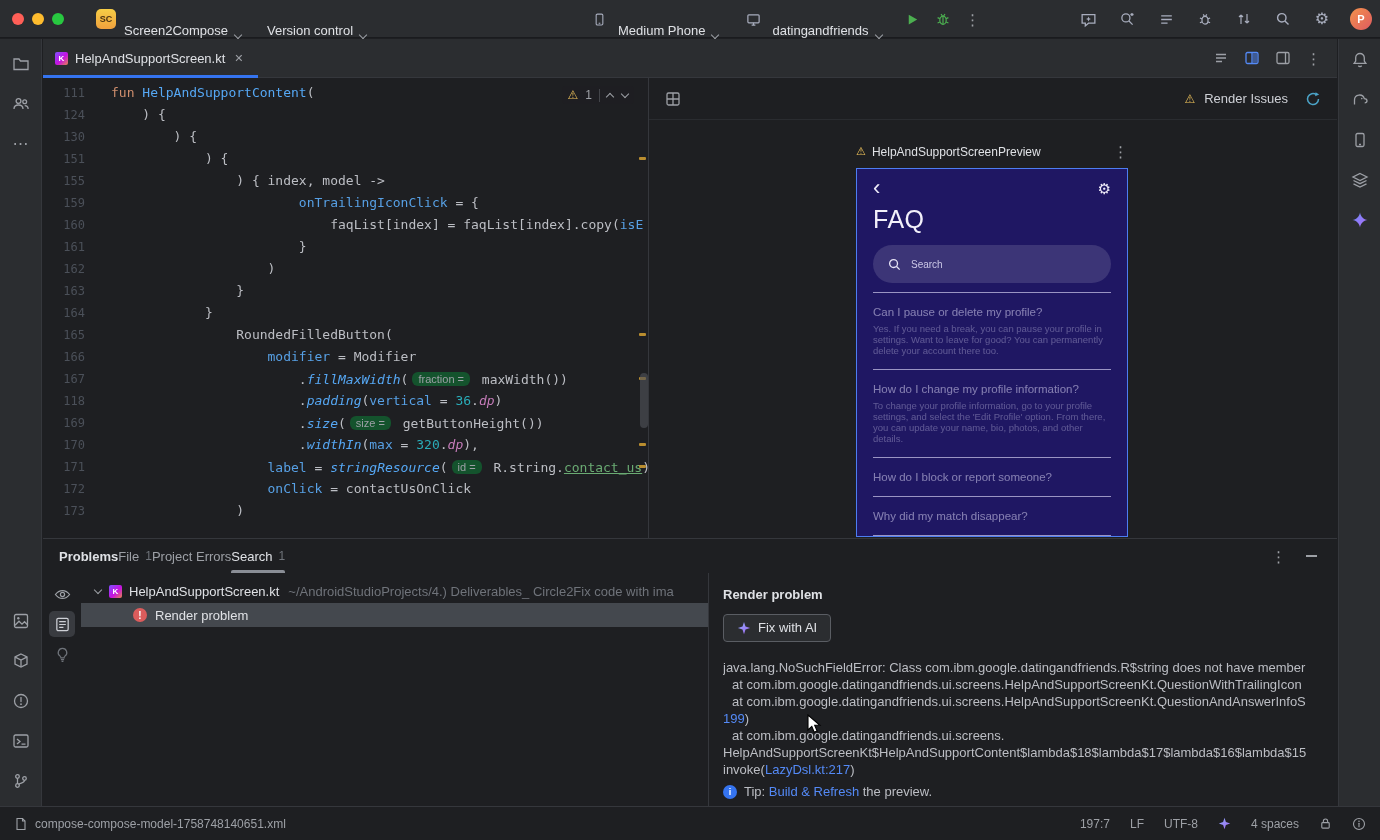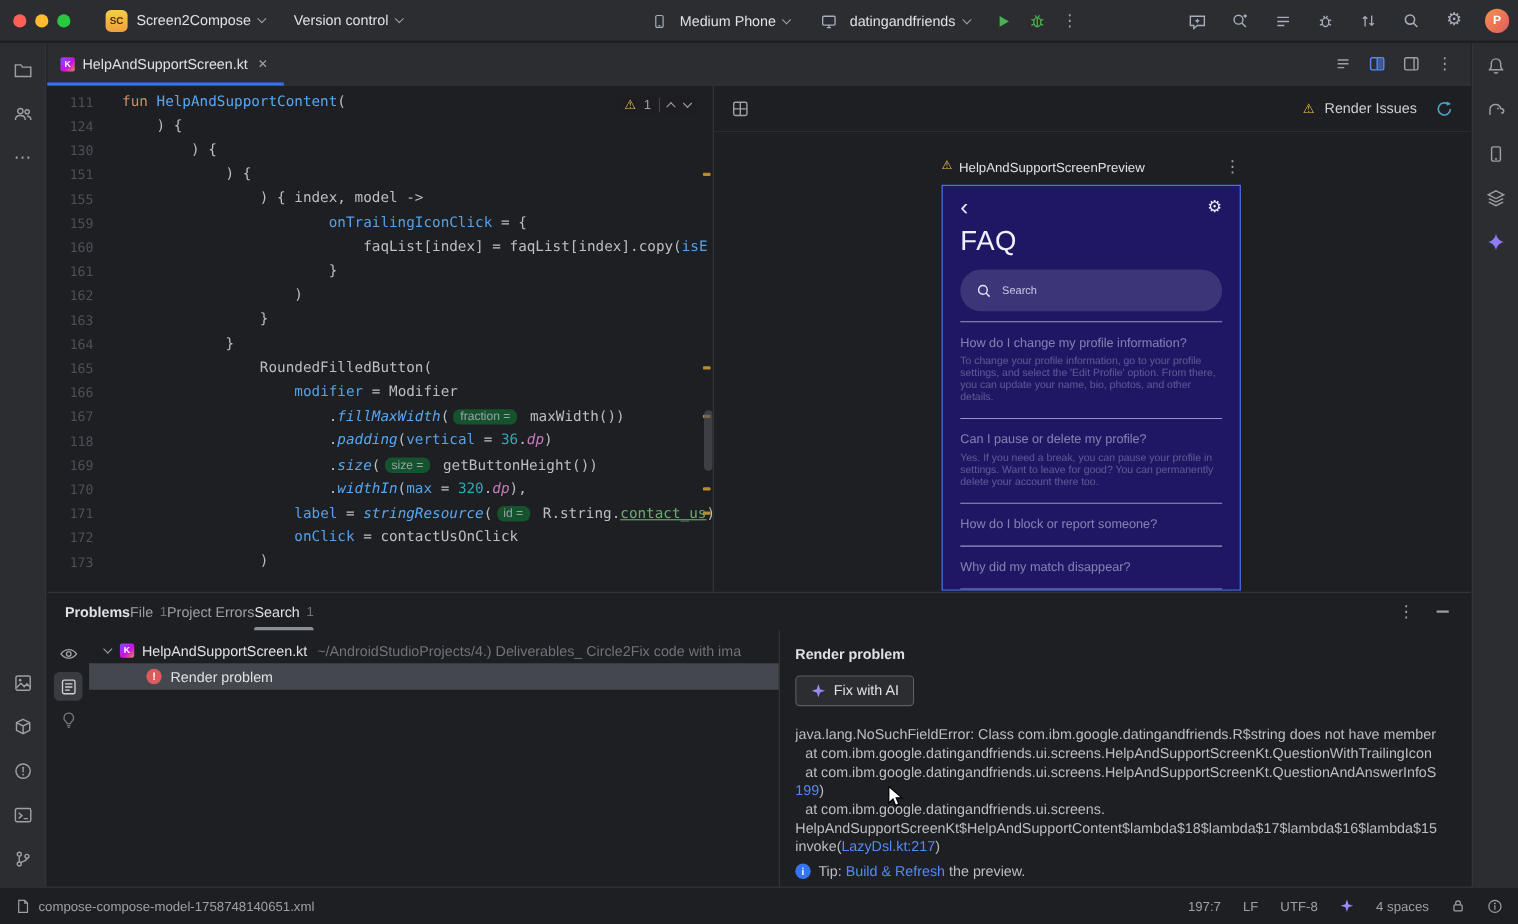--- a/index.html
+++ b/index.html
@@ -5,21 +5,21 @@
 *{margin:0;padding:0;box-sizing:border-box}
 html,body{width:1380px;height:840px;overflow:hidden}
 body{background:#1E1F22;font-family:"Liberation Sans",sans-serif;color:#BCBEC4;position:relative;font-size:13px}
 svg{display:block}
 
 .titlebar{position:absolute;left:0;top:0;width:1380px;height:38px;background:#2B2D30;border-bottom:1px solid #1A1B1E;display:flex;align-items:center}
 .lights{display:flex;gap:8px;padding:0 14px 0 12px}
 .light{width:12px;height:12px;border-radius:50%}
 .l-red{background:#FF5F57}.l-yellow{background:#FEBC2E}.l-green{background:#28C840}
 .sc-logo{width:20px;height:20px;border-radius:5px;background:linear-gradient(180deg,#F7CE46,#EFA03D);color:#4A3213;font-size:9px;font-weight:bold;display:flex;align-items:center;justify-content:center;margin:0 8px 0 18px}
-.tb-item{display:flex;align-items:center;color:#DFE1E5;margin-right:26px;height:38px;cursor:default}
+.tb-item{display:flex;align-items:flex-end;color:#DFE1E5;margin-right:26px;height:38px;cursor:default}
 .cv{display:inline-block;width:6px;height:6px;border-right:1.4px solid #9DA0A6;border-bottom:1.4px solid #9DA0A6;transform:rotate(45deg);margin:-3px 0 0 7px}
 .cv-up{transform:rotate(-135deg);margin-top:3px}
 .tb-center{position:absolute;left:588px;top:0;height:38px;display:flex;align-items:center;gap:8px}
 .tb-right{position:absolute;right:8px;top:0;height:38px;display:flex;align-items:center;gap:17px}
 .ticon{width:22px;height:22px;display:flex;align-items:center;justify-content:center}
 .gear-glyph{font-size:16px;color:#A8ADBD;line-height:1}
 .avatar{width:22px;height:22px;border-radius:50%;background:linear-gradient(135deg,#F2924C,#E05B60);color:#fff;font-size:11px;font-weight:bold;display:flex;align-items:center;justify-content:center}
 .dots-v{font-size:15px;color:#9DA0A6;line-height:1}
 
 .leftbar{position:absolute;left:0;top:39px;width:42px;height:767px;background:#2B2D30;border-right:1px solid #35373C;display:flex;flex-direction:column;align-items:center;padding:12px 0}
@@ -467,26 +467,26 @@
         <span>
           <svg width="15" height="15" viewBox="0 0 16 16" fill="none" stroke="#E6E3F5" stroke-width="1.4">
               <circle cx="7" cy="7" r="4.2"></circle>
               <path d="M10.2 10.2l3.3 3.3"></path>
             </svg>
         </span>
         <span class="search-label">Search</span>
       </div>
       <div class="faq">
           <div class="faq-item">
+            <div class="faq-q">Can I pause or delete my profile?</div>
+            <div class="faq-a">Yes. If you need a break, you can pause your profile in settings. Want to leave for good? You can permanently delete your account there too.</div>
+          </div>
+          <div class="faq-item">
             <div class="faq-q">How do I change my profile information?</div>
             <div class="faq-a">To change your profile information, go to your profile settings, and select the 'Edit Profile' option. From there, you can update your name, bio, photos, and other details.</div>
-          </div>
-          <div class="faq-item">
-            <div class="faq-q">Can I pause or delete my profile?</div>
-            <div class="faq-a">Yes. If you need a break, you can pause your profile in settings. Want to leave for good? You can permanently delete your account there too.</div>
           </div>
           <div class="faq-item">
             <div class="faq-q">How do I block or report someone?</div>
           </div>
           <div class="faq-item">
             <div class="faq-q">Why did my match disappear?</div>
           </div>
         </div>
     </div>
   </div>

